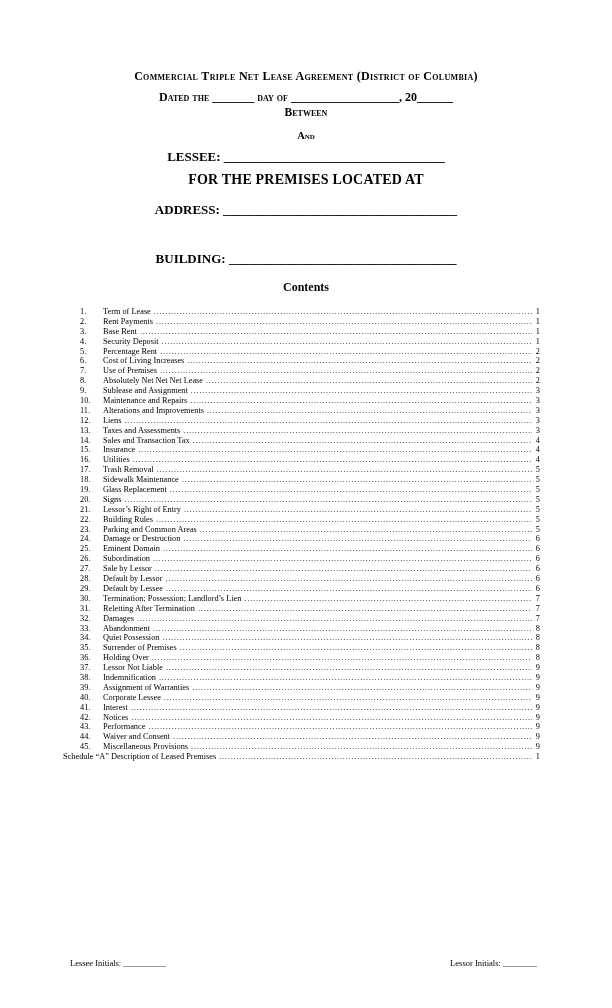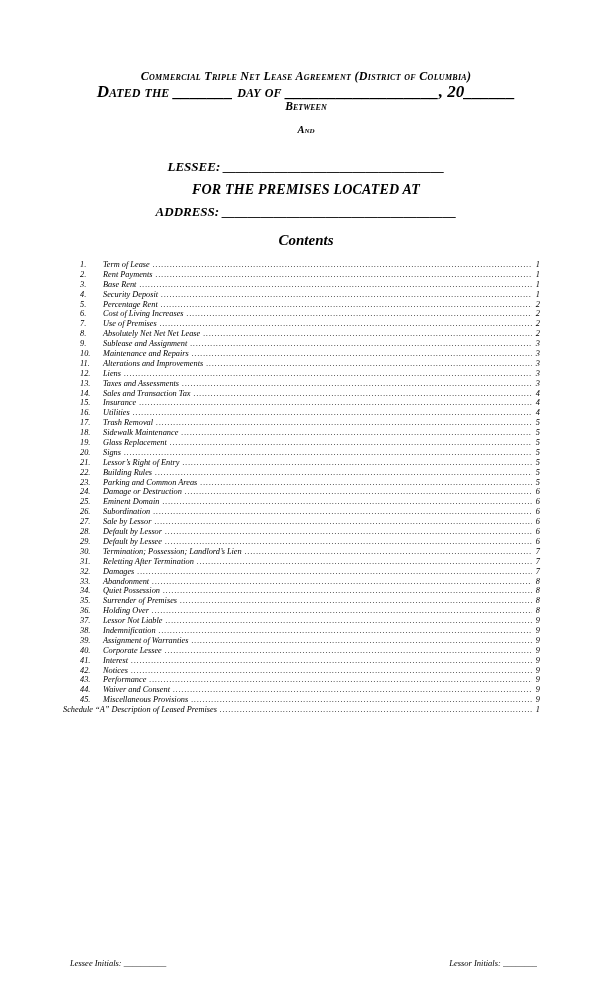--- a/index.html
+++ b/index.html
@@ -10,61 +10,60 @@
   .page {
     position: relative;
     width: 612px;
     height: 1008px;
     background: #ffffff;
     color: #000000;
     font-family: "Liberation Serif", "DejaVu Serif", serif;
     overflow: hidden;
     box-sizing: border-box;
     padding-top: 68px;
-    font-style: italic;
   }
   .center { text-align: center; }
   .sc { font-variant: small-caps; }
   .bold { font-weight: bold; }
 
   .doc-title {
     font-size: 12px;
     line-height: 16px;
     letter-spacing: 0.3px;
   }
   .dated-line {
-    font-size: 17px;
+    font-size: 12px;
     line-height: 15px;
-    margin-top: 0;
+    margin-top: 6px;
   }
   .between-label {
     font-size: 11.5px;
     line-height: 15px;
   }
   .party-line {
     font-size: 13px;
     line-height: 17px;
   }
   .lessor-line { margin-top: 5px; }
   .and-label {
     font-size: 10.5px;
     line-height: 14px;
     margin-top: 9px;
   }
-  .lessee-line { margin-top: 21px; }
+  .lessee-line { margin-top: 5px; }
   .premises-line {
     font-size: 14px;
     line-height: 13px;
     margin-top: 8px;
     letter-spacing: 0.2px;
   }
-  .address-line { margin-top: 7px; }
+  .address-line { margin-top: 15px; }
   .building-line { margin-top: 32px; }
   .contents-heading {
-    font-size: 15px;
+    font-size: 12px;
     line-height: 15px;
     margin-top: 13px;
   }
 
   .toc {
     margin-top: 12px;
     margin-left: 63px;
     width: 477px;
   }
   .toc-row {
@@ -121,20 +120,21 @@
 
 
   <div class="and-label center bold sc">And</div>
 
   <div class="party-line lessee-line center bold">LESSEE: __________________________________</div>
 
   <div class="premises-line center bold">FOR THE PREMISES LOCATED AT</div>
 
   <div class="party-line address-line center bold">ADDRESS: ____________________________________</div>
 
+  <div class="party-line building-line center bold">BUILDING: ___________________________________</div>
 
   <div class="contents-heading center bold">Contents</div>
 
   <div class="toc">
   <div class="toc-row">
     <span class="toc-num">1.</span>
     <span class="toc-label">Term of Lease</span>
     <span class="toc-leader"></span>
     <span class="toc-page">1</span>
   </div>

